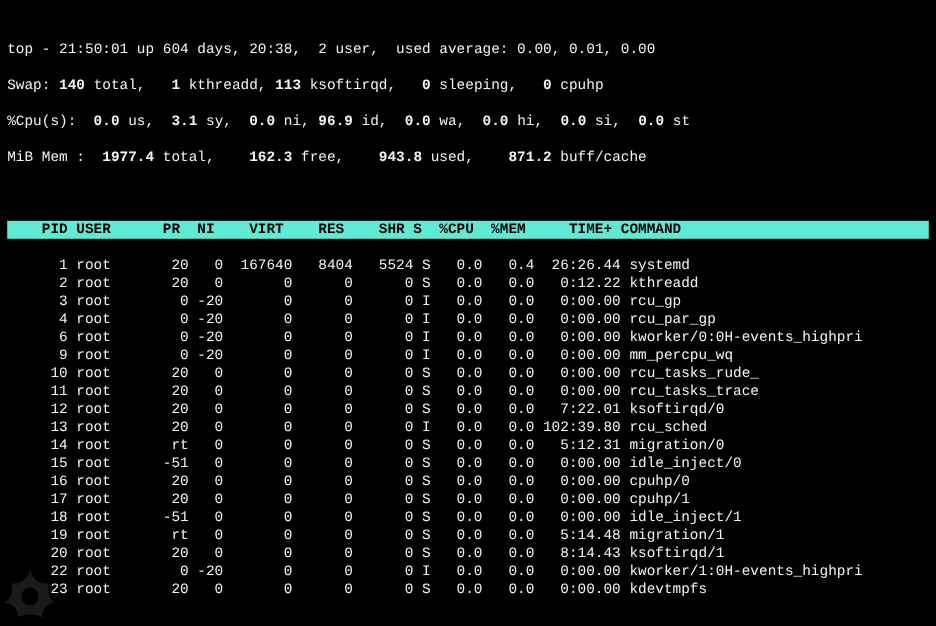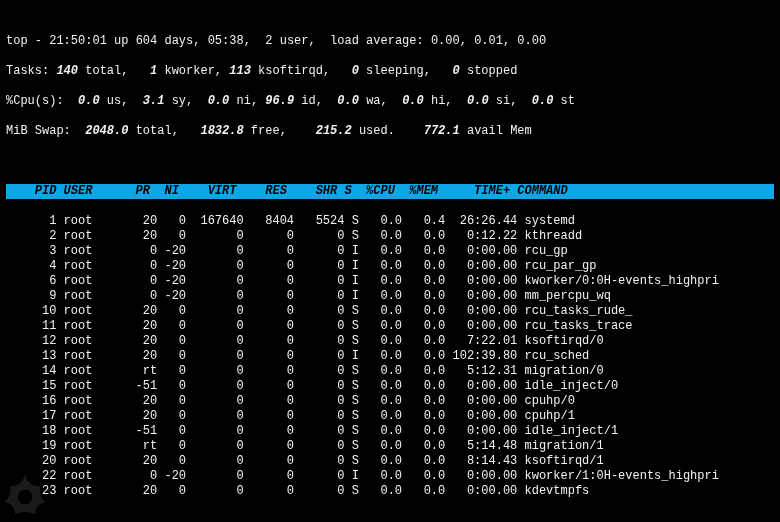--- a/index.html
+++ b/index.html
@@ -11,23 +11,23 @@
     font-size: 12px;
     width: 780px;
     height: 522px;
     overflow: hidden;
   }
   .term {
     padding: 4px 6px 0 6px;
     white-space: pre;
     line-height: 15px;
   }
-  .bold { font-weight: bold; font-style: italic; }
+  .bold { font-weight: bold; }
   .inv {
-    background: #0ea5e9;
+    background: #5eead4;
     color: #000;
     display: inline-block;
     width: 100%;
   }
   .row { display: block; }
   .watermark {
     position: absolute;
     left: 0;
     bottom: 0;
     width: 50px;
@@ -35,24 +35,24 @@
     pointer-events: none;
     opacity: 0.10;
   }
   .watermark svg path { fill: #fff; }
 </style>
 </head>
 <body>
 
 <div class="term">
 
-<span class="row"><span>top - </span><span>21:50:01</span><span> up </span><span>604 days, 05:38</span><span>,  </span><span>2 user</span><span>,  load average: </span><span>0.00, 0.01, 0.00</span></span>
-<span class="row"><span>Tasks: </span><span class="bold">140</span><span> total,   </span><span class="bold">1</span><span> kworker, </span><span class="bold">113</span><span> ksoftirqd,   </span><span class="bold">0</span><span> sleeping,   </span><span class="bold">0</span><span> stopped</span></span>
+<span class="row"><span>top - </span><span>21:50:01</span><span> up </span><span>604 days, 20:38</span><span>,  </span><span>2 user</span><span>,  used average: </span><span>0.00, 0.01, 0.00</span></span>
+<span class="row"><span>Swap: </span><span class="bold">140</span><span> total,   </span><span class="bold">1</span><span> kthreadd, </span><span class="bold">113</span><span> ksoftirqd,   </span><span class="bold">0</span><span> sleeping,   </span><span class="bold">0</span><span> cpuhp</span></span>
 <span class="row"><span>%Cpu(s):  </span><span class="bold">0.0</span><span> us,  </span><span class="bold">3.1</span><span> sy,  </span><span class="bold">0.0</span><span> ni, </span><span class="bold">96.9</span><span> id,  </span><span class="bold">0.0</span><span> wa,  </span><span class="bold">0.0</span><span> hi,  </span><span class="bold">0.0</span><span> si,  </span><span class="bold">0.0</span><span> st</span></span>
-<span class="row"><span>MiB Swap:  </span><span class="bold">2048.0</span><span> total,   </span><span class="bold">1832.8</span><span> free,    </span><span class="bold">215.2</span><span> used.    </span><span class="bold">772.1</span><span> avail Mem</span></span>
+<span class="row"><span>MiB Mem :  </span><span class="bold">1977.4</span><span> total,    </span><span class="bold">162.3</span><span> free,    </span><span class="bold">943.8</span><span> used,    </span><span class="bold">871.2</span><span> buff/cache</span></span>
 <span class="row"> </span>
 <span class="row inv bold">    PID USER      PR  NI    VIRT    RES    SHR S  %CPU  %MEM     TIME+ COMMAND                                   </span>
 <div id="proc-list"><span class="row">      1 root       20   0  167640   8404   5524 S   0.0   0.4  26:26.44 systemd</span><span class="row">      2 root       20   0       0      0      0 S   0.0   0.0   0:12.22 kthreadd</span><span class="row">      3 root        0 -20       0      0      0 I   0.0   0.0   0:00.00 rcu_gp</span><span class="row">      4 root        0 -20       0      0      0 I   0.0   0.0   0:00.00 rcu_par_gp</span><span class="row">      6 root        0 -20       0      0      0 I   0.0   0.0   0:00.00 kworker/0:0H-events_highpri</span><span class="row">      9 root        0 -20       0      0      0 I   0.0   0.0   0:00.00 mm_percpu_wq</span><span class="row">     10 root       20   0       0      0      0 S   0.0   0.0   0:00.00 rcu_tasks_rude_</span><span class="row">     11 root       20   0       0      0      0 S   0.0   0.0   0:00.00 rcu_tasks_trace</span><span class="row">     12 root       20   0       0      0      0 S   0.0   0.0   7:22.01 ksoftirqd/0</span><span class="row">     13 root       20   0       0      0      0 I   0.0   0.0 102:39.80 rcu_sched</span><span class="row">     14 root       rt   0       0      0      0 S   0.0   0.0   5:12.31 migration/0</span><span class="row">     15 root      -51   0       0      0      0 S   0.0   0.0   0:00.00 idle_inject/0</span><span class="row">     16 root       20   0       0      0      0 S   0.0   0.0   0:00.00 cpuhp/0</span><span class="row">     17 root       20   0       0      0      0 S   0.0   0.0   0:00.00 cpuhp/1</span><span class="row">     18 root      -51   0       0      0      0 S   0.0   0.0   0:00.00 idle_inject/1</span><span class="row">     19 root       rt   0       0      0      0 S   0.0   0.0   5:14.48 migration/1</span><span class="row">     20 root       20   0       0      0      0 S   0.0   0.0   8:14.43 ksoftirqd/1</span><span class="row">     22 root        0 -20       0      0      0 I   0.0   0.0   0:00.00 kworker/1:0H-events_highpri</span><span class="row">     23 root       20   0       0      0      0 S   0.0   0.0   0:00.00 kdevtmpfs</span></div>
 </div>
 
 <div class="watermark">
 <svg viewBox="0 0 100 100">
       <path d="M50 5C55 25 70 30 80 28 C78 42 82 55 92 60 C78 62 70 72 70 85 C60 78 40 78 30 85 C30 72 22 62 8 60 C18 55 22 42 20 28 C30 30 45 25 50 5 Z M50 35 C42 35 36 42 36 50 C36 58 42 65 50 65 C58 65 64 58 64 50 C64 42 58 35 50 35 Z"></path>
     </svg>
 </div>

